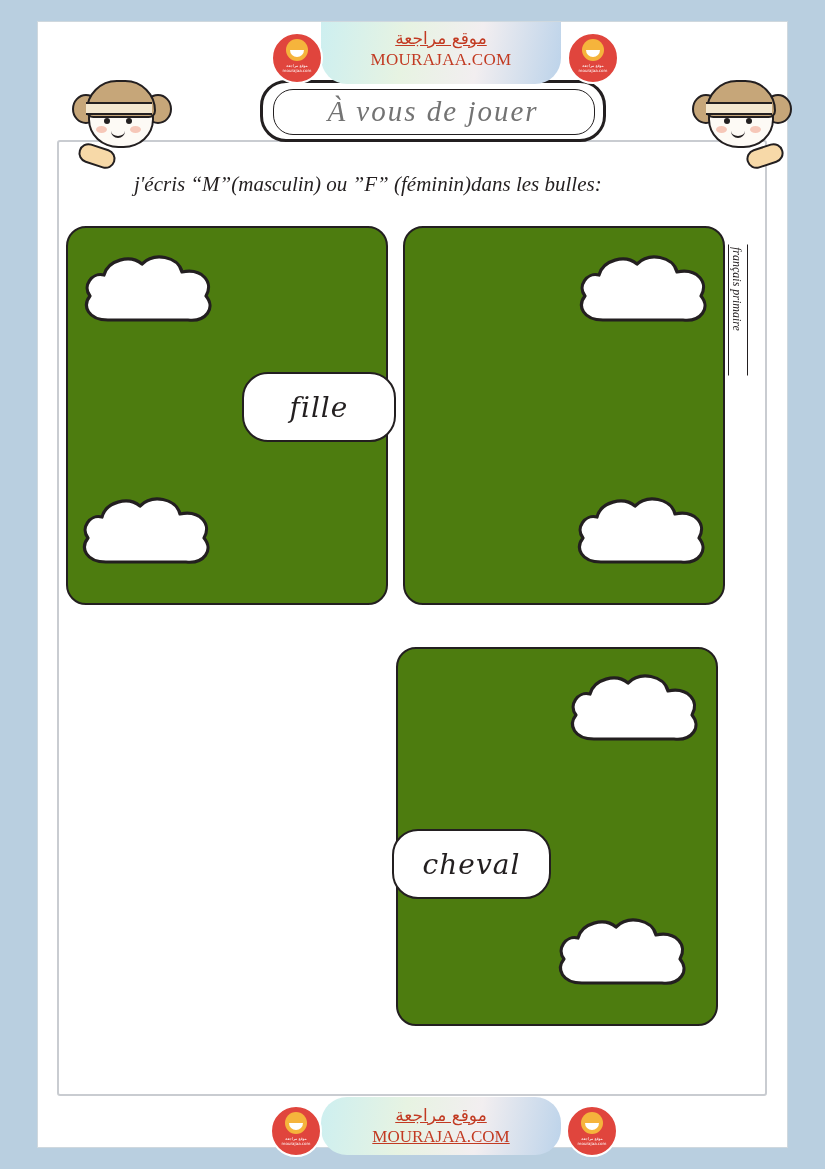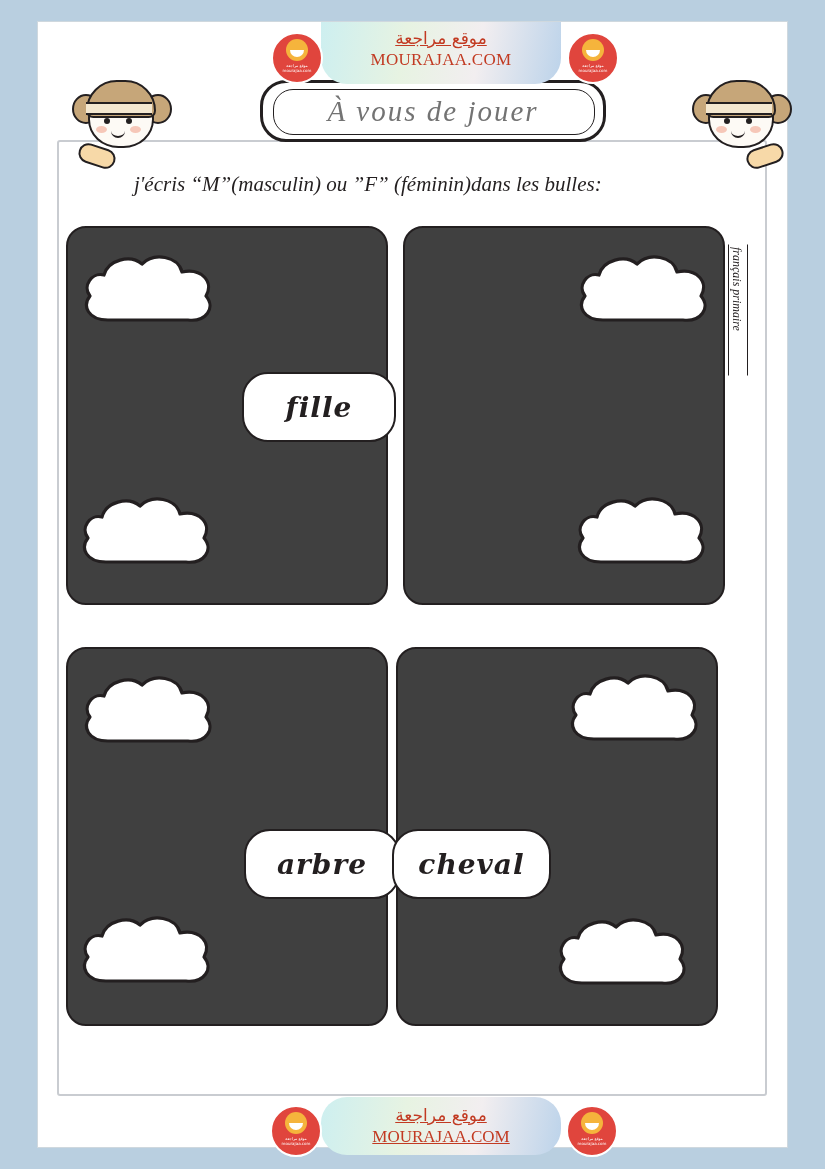--- a/index.html
+++ b/index.html
@@ -244,24 +244,23 @@
     white-space: nowrap;
     font-size: 12px;
     font-style: italic;
     font-family: "Liberation Serif", serif;
     color: #231f20;
   }
 
   
   .card {
     position: absolute;
-    background: #404040;
+    background: #4d7c0f;
     border: 2.5px solid #231f20;
     border-radius: 20px;
-    font-weight: bold;
   }
   .card.c1 { left: 28px;  top: 204px; width: 318px; height: 375px; }
   .card.c2 { left: 365px; top: 204px; width: 318px; height: 375px; }
   .card.c3 { left: 28px;  top: 625px; width: 318px; height: 375px; }
   .card.c4 { left: 358px; top: 625px; width: 318px; height: 375px; }
 
   .cloud {
     position: absolute;
     width: 140px;
     height: 78px;
@@ -395,35 +394,20 @@
           <path d="M30 70 C10 70 4 56 12 46 C4 36 14 22 26 25 C30 10 52 4 64 14 C76 2 100 6 104 22 C124 18 136 32 128 46 C138 58 128 72 110 70 Z" fill="#ffffff" stroke="#231f20" stroke-width="3.2" stroke-linejoin="round"></path>
         </svg>
     </div>
     <div class="cloud" style="left:166px; top:264px;">
       <svg width="140" height="78" viewBox="0 0 140 78">
           <path d="M30 70 C10 70 4 56 12 46 C4 36 14 22 26 25 C30 10 52 4 64 14 C76 2 100 6 104 22 C124 18 136 32 128 46 C138 58 128 72 110 70 Z" fill="#ffffff" stroke="#231f20" stroke-width="3.2" stroke-linejoin="round"></path>
         </svg>
     </div>
   </div>
 
-  <div class="card c3">
-    <div class="cloud" style="left:10px; top:22px;">
-      <svg width="140" height="78" viewBox="0 0 140 78">
-          <path d="M30 70 C10 70 4 56 12 46 C4 36 14 22 26 25 C30 10 52 4 64 14 C76 2 100 6 104 22 C124 18 136 32 128 46 C138 58 128 72 110 70 Z" fill="#ffffff" stroke="#231f20" stroke-width="3.2" stroke-linejoin="round"></path>
-        </svg>
-    </div>
-    <div class="cloud" style="left:8px; top:262px;">
-      <svg width="140" height="78" viewBox="0 0 140 78">
-          <path d="M30 70 C10 70 4 56 12 46 C4 36 14 22 26 25 C30 10 52 4 64 14 C76 2 100 6 104 22 C124 18 136 32 128 46 C138 58 128 72 110 70 Z" fill="#ffffff" stroke="#231f20" stroke-width="3.2" stroke-linejoin="round"></path>
-        </svg>
-    </div>
-    <div class="word-pill" style="left:176px; top:180px; width:152px; height:66px;">
-      <span class="pw">arbre</span>
-    </div>
-  </div>
 
   <div class="card c4">
     <div class="cloud" style="left:166px; top:20px;">
       <svg width="140" height="78" viewBox="0 0 140 78">
           <path d="M30 70 C10 70 4 56 12 46 C4 36 14 22 26 25 C30 10 52 4 64 14 C76 2 100 6 104 22 C124 18 136 32 128 46 C138 58 128 72 110 70 Z" fill="#ffffff" stroke="#231f20" stroke-width="3.2" stroke-linejoin="round"></path>
         </svg>
     </div>
     <div class="cloud" style="left:154px; top:264px;">
       <svg width="140" height="78" viewBox="0 0 140 78">
           <path d="M30 70 C10 70 4 56 12 46 C4 36 14 22 26 25 C30 10 52 4 64 14 C76 2 100 6 104 22 C124 18 136 32 128 46 C138 58 128 72 110 70 Z" fill="#ffffff" stroke="#231f20" stroke-width="3.2" stroke-linejoin="round"></path>

